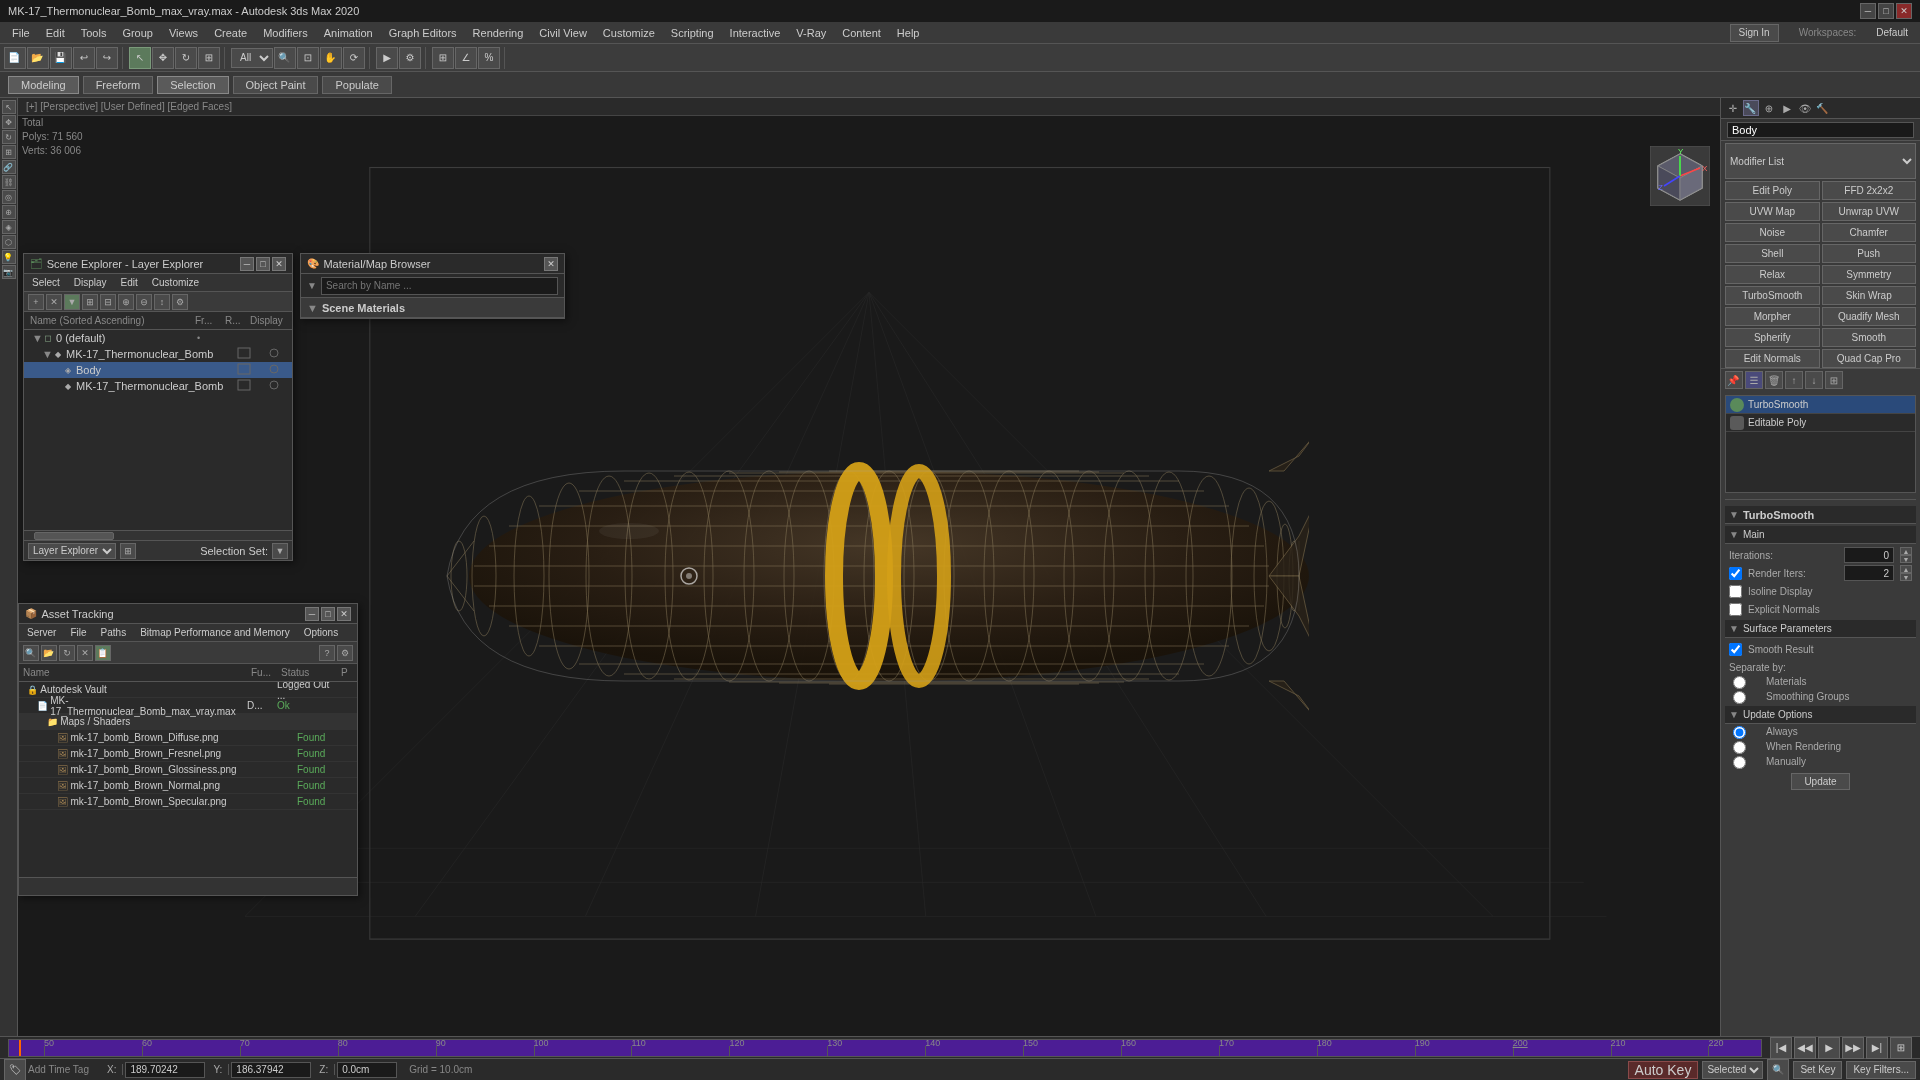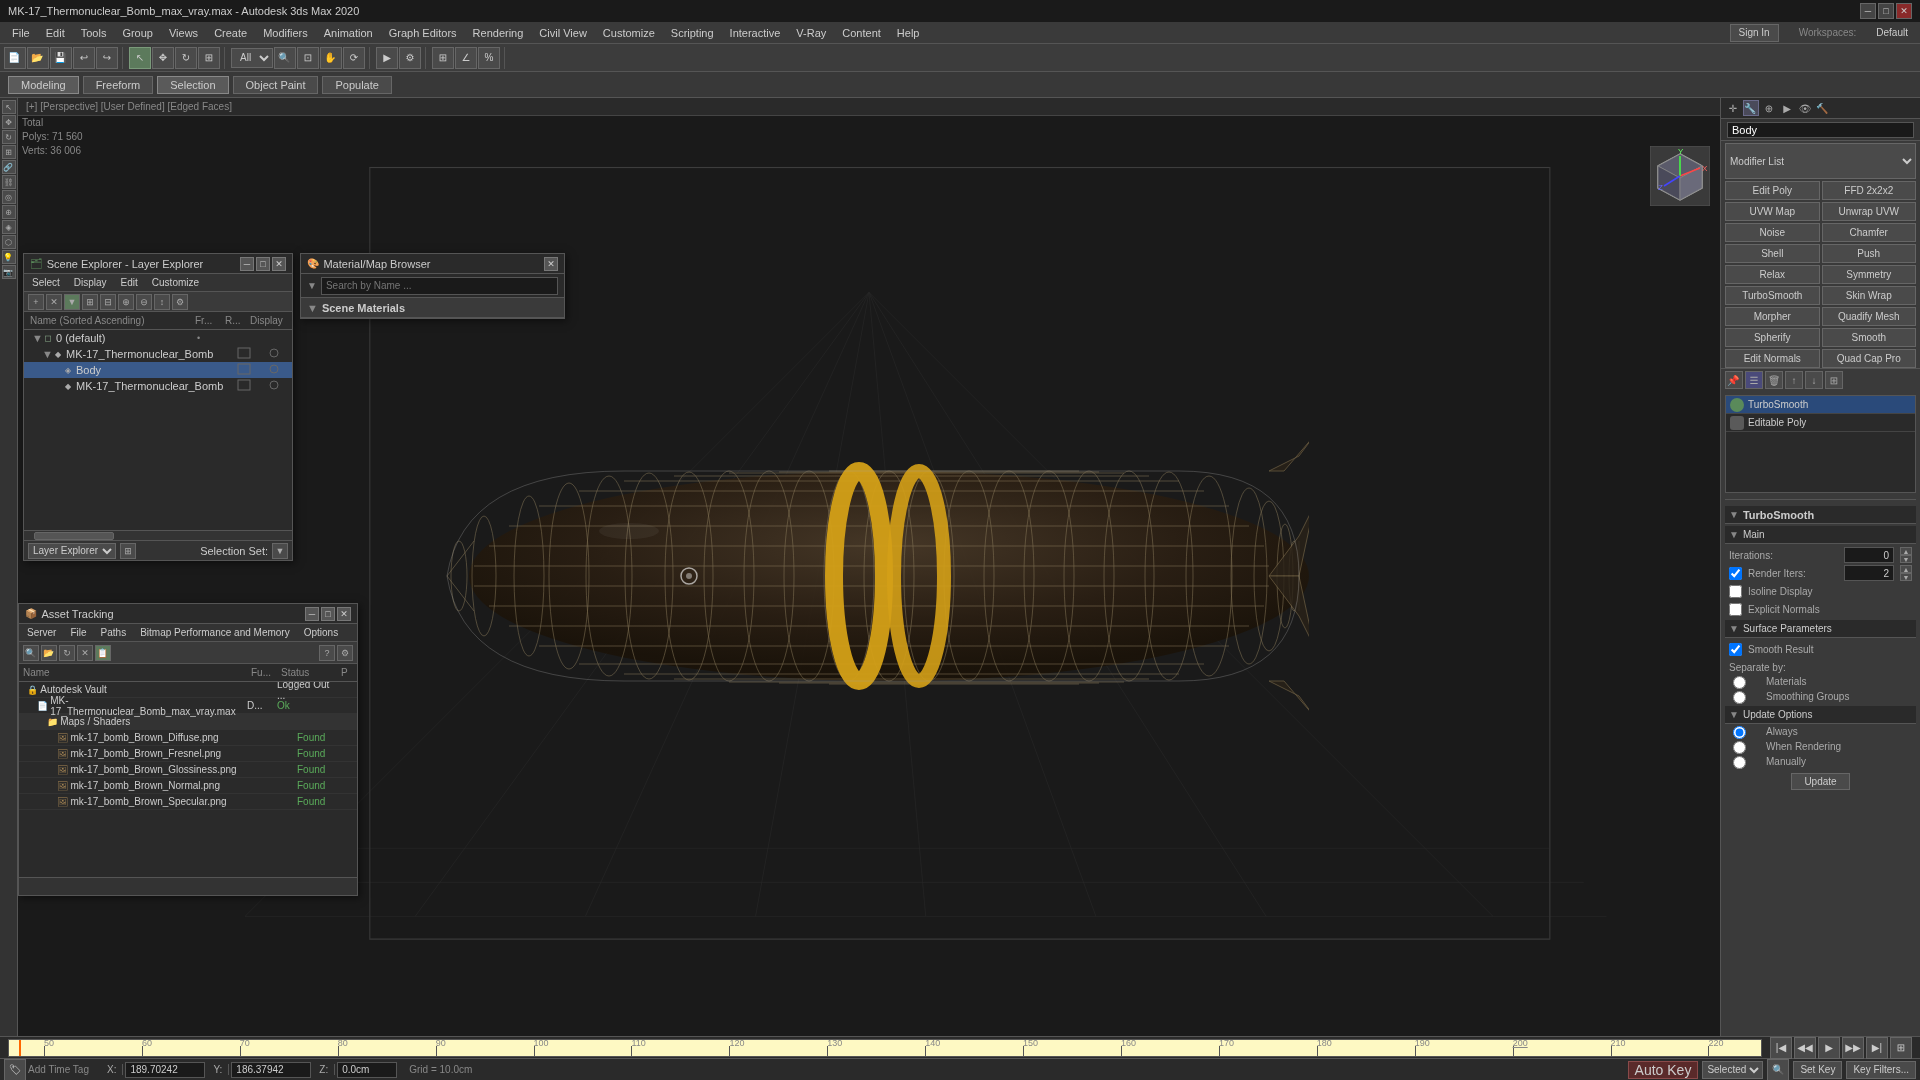--- a/index.html
+++ b/index.html
@@ -124,21 +124,21 @@
 
     
     .mod-stack-toolbar { display: flex; align-items: center; padding: 2px 4px; gap: 2px; border-top: 1px solid #555; }
     .mod-stack-tb-btn { width: 18px; height: 18px; background: #4a4a4a; border: 1px solid #666; cursor: pointer; display: flex; align-items: center; justify-content: center; font-size: 10px; color: #aaa; }
 
     
     #viewport-compass { position: absolute; top: 30px; right: 10px; width: 60px; height: 60px; z-index: 5; }
 
     
     #timeline-bar { background: #2a2a2a; height: 22px; display: flex; align-items: center; padding: 0 8px; border-top: 1px solid #555; font-size: 10px; color: #888; gap: 8px; }
-    .timeline-ruler { flex: 1; background: #fef9c3; height: 18px; border: 1px solid #555; position: relative; display: flex; align-items: center; overflow: hidden; }
+    .timeline-ruler { flex: 1; background: #4c1d95; height: 18px; border: 1px solid #555; position: relative; display: flex; align-items: center; overflow: hidden; }
     .timeline-tick { position: absolute; width: 1px; background: #555; height: 8px; bottom: 0; }
     .timeline-label { position: absolute; font-size: 9px; color: #888; bottom: 8px; }
     .timeline-playhead { position: absolute; width: 2px; background: #ff6600; height: 100%; left: 10px; }
 
     
     #status-bar { background: #2a2a2a; height: 22px; display: flex; align-items: center; padding: 0 4px; border-top: 1px solid #555; font-size: 10px; gap: 4px; }
     .status-item { padding: 0 6px; color: #aaa; border-right: 1px solid #555; }
     .coord-field { background: #1a1a1a; border: 1px solid #555; color: #ccc; padding: 0 4px; height: 16px; font-size: 10px; }
     .status-right { margin-left: auto; display: flex; align-items: center; gap: 4px; }
     .autokey-btn { background: #5a2a2a; border: 1px solid #8a4a4a; color: #ccc; padding: 0 6px; height: 18px; font-size: 14px; cursor: pointer; }

